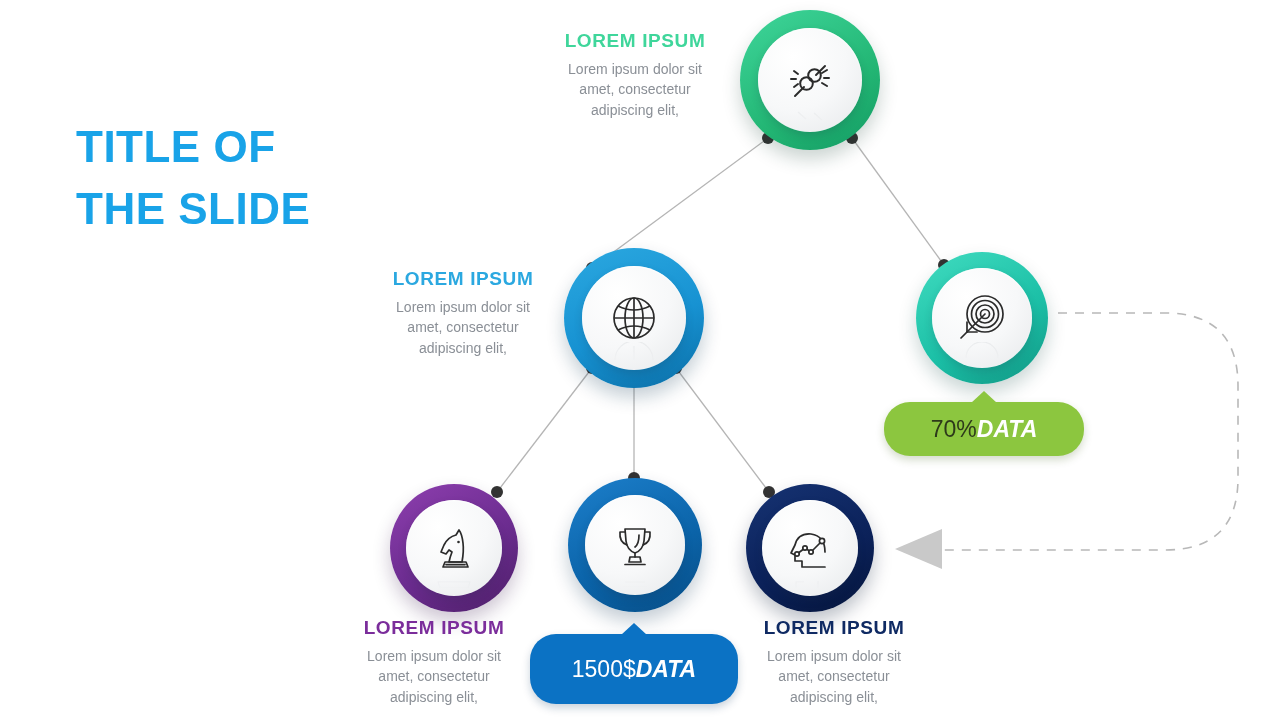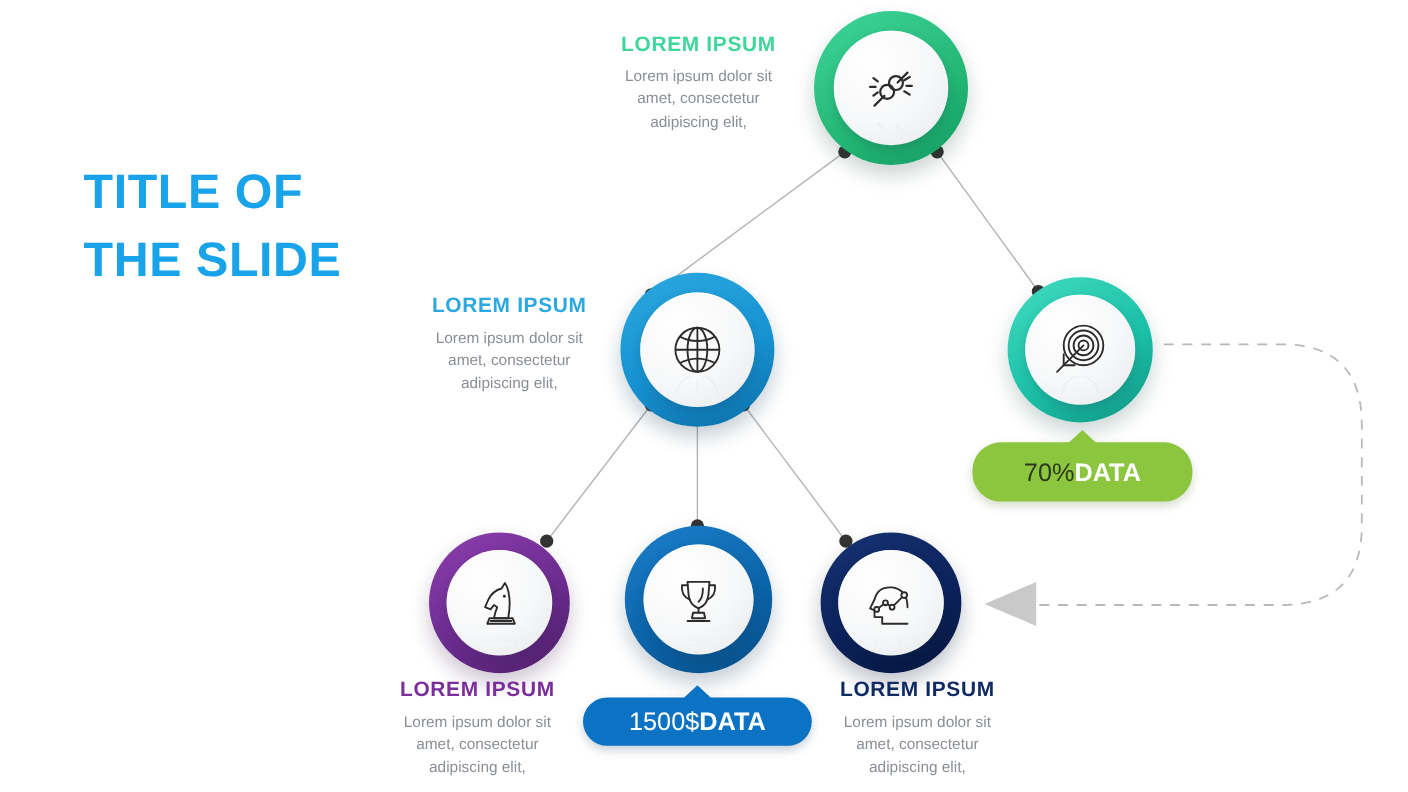--- a/index.html
+++ b/index.html
@@ -21,21 +21,20 @@
     position: absolute;
     left: 76px;
     top: 116px;
     width: 330px;
     font-size: 44px;
     font-weight: bold;
     line-height: 1.42;
     letter-spacing: 0.5px;
     color: #19A3E8;
     white-space: pre-line;
-    margin-top: 28px;
   }
 
   
   #connectors {
     position: absolute;
     left: 0;
     top: 0;
     width: 1280px;
     height: 720px;
     pointer-events: none;
@@ -93,21 +92,21 @@
   .badge {
     position: absolute;
     border-radius: 26px;
     display: flex;
     align-items: center;
     justify-content: center;
     font-size: 23px;
     white-space: nowrap;
   }
   .badge .num { font-weight: normal; }
-  .badge .lbl { font-weight: bold; color: #ffffff; }
+  .badge .lbl { font-weight: bold; color: #ffffff; font-style: italic; }
   .badge .tip {
     position: absolute;
     width: 0; height: 0;
     border-left: 13px solid transparent;
     border-right: 13px solid transparent;
   }
 </style>
 </head>
 <body>
 
@@ -277,20 +276,20 @@
 adipiscing elit,</div>
   </div>
 
   <div class="badge" style="left:884px; top:402px; width:200px; height:54px; background:#8CC63F;
               box-shadow: 0 4px 9px rgba(60,90,20,0.22);">
     <span class="tip" style="top:-11px; left:50%; margin-left:-13px; border-bottom:12px solid #8CC63F;"></span>
     <span class="num" style="color:#2d3a1a;">70%</span>
     <span class="lbl">DATA</span>
   </div>
 
-  <div class="badge" style="left:530px; top:634px; width:208px; height:44px; background:#0B72C4;
+  <div class="badge" style="left:530px; top:634px; width:208px; height:70px; background:#0B72C4;
               box-shadow: 0 4px 9px rgba(10,50,90,0.22);">
     <span class="tip" style="top:-11px; left:50%; margin-left:-13px; border-bottom:12px solid #0B72C4;"></span>
     <span class="num" style="color:#ffffff;">1500$</span>
     <span class="lbl">DATA</span>
   </div>
 
 </div>
 
 </body></html>

